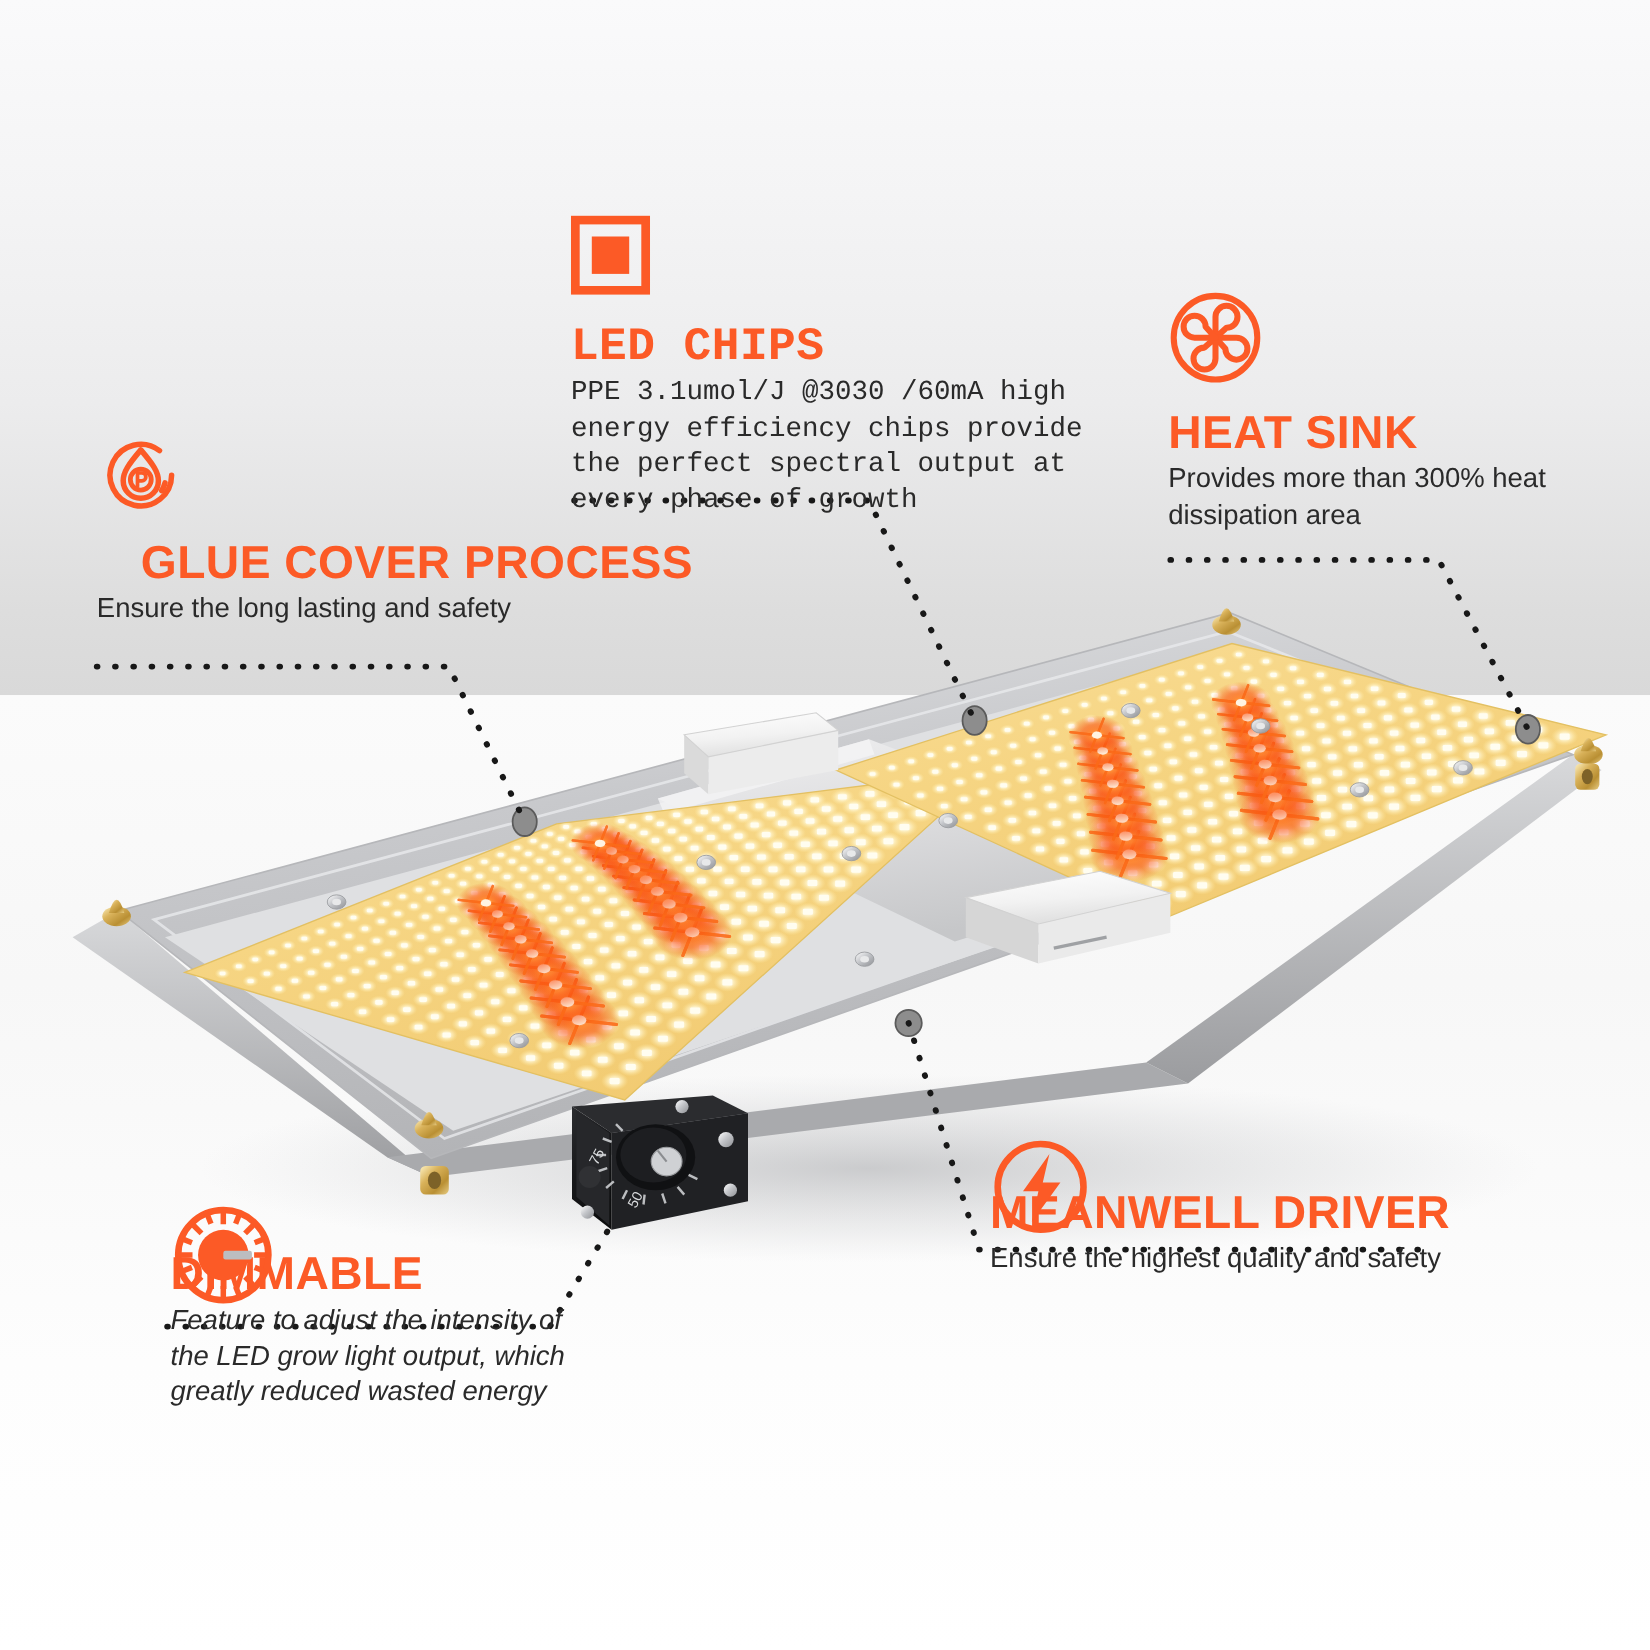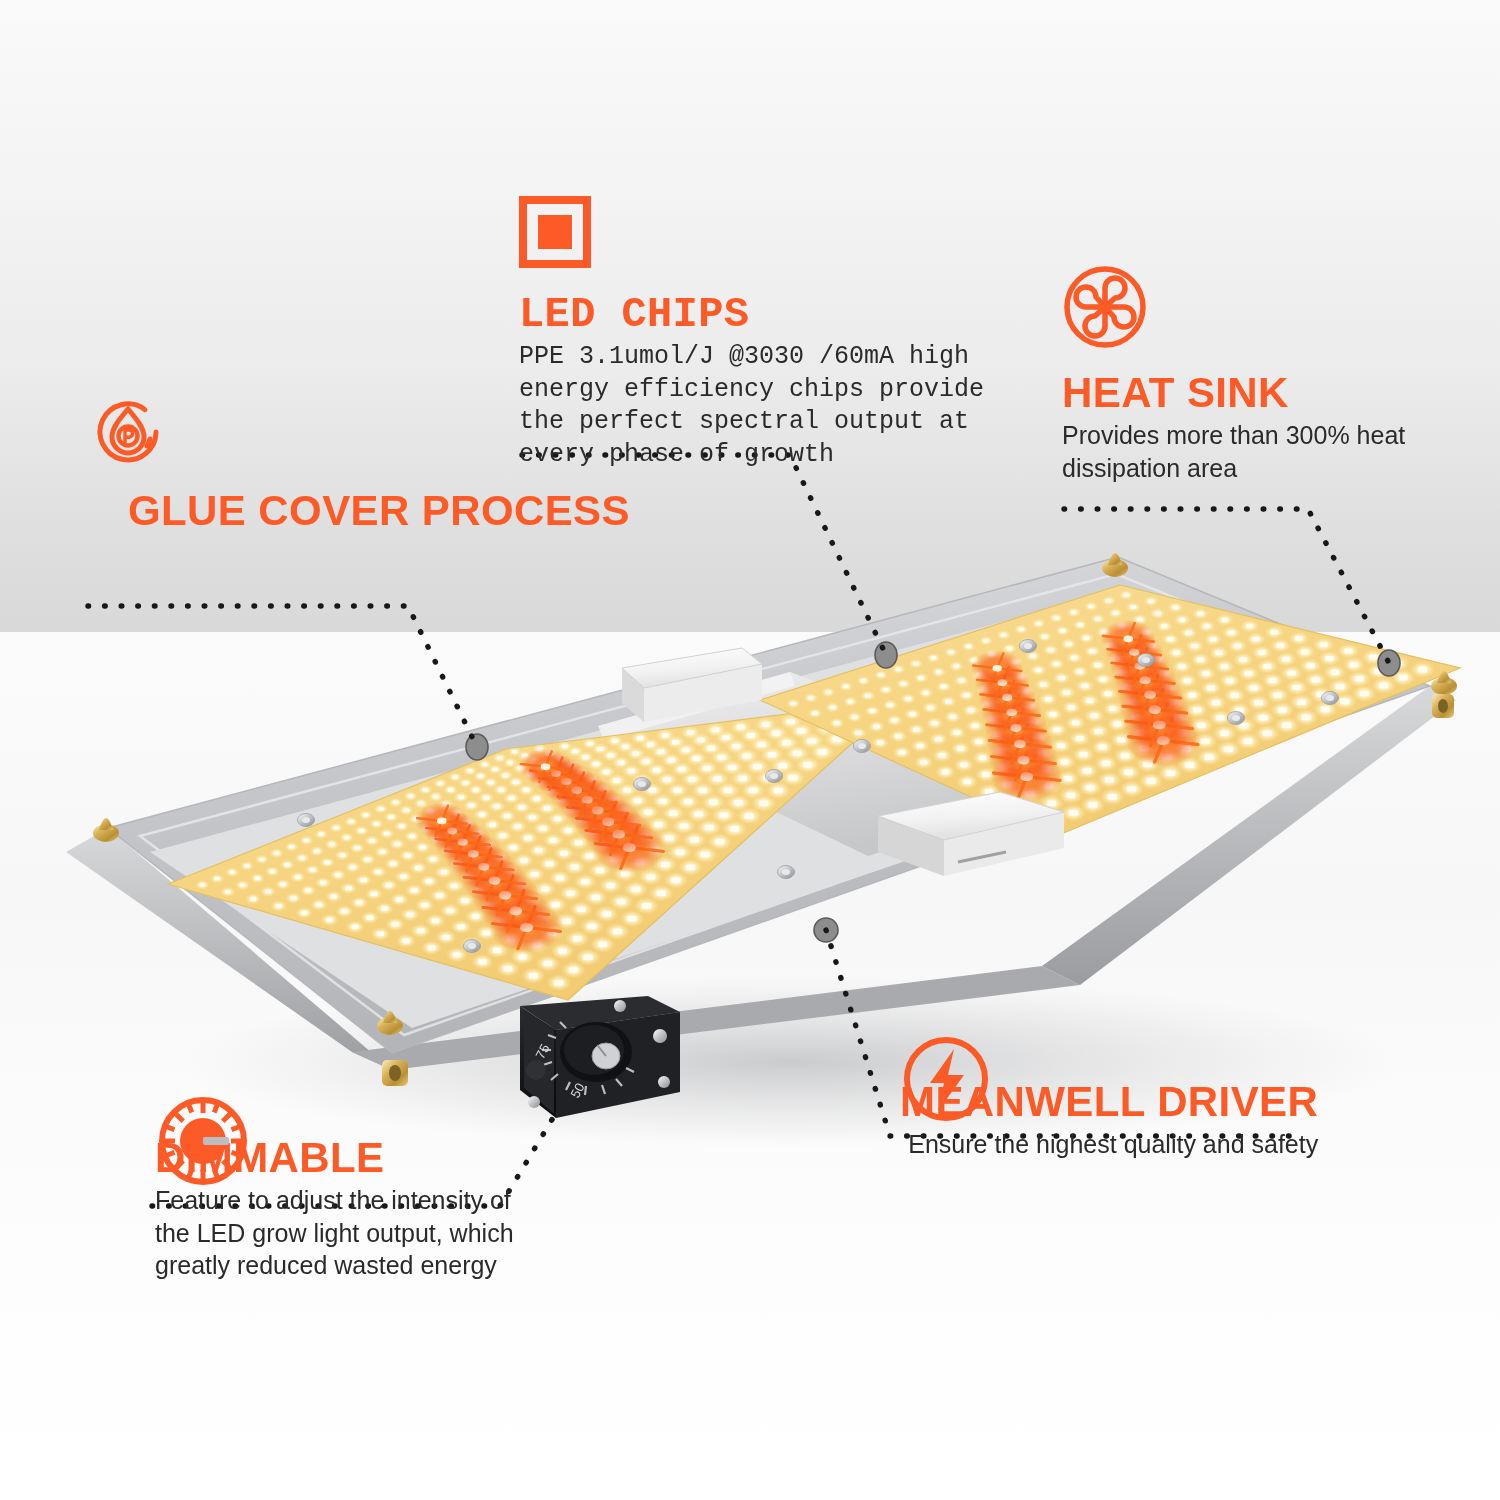--- a/index.html
+++ b/index.html
@@ -92,25 +92,25 @@
   #feat-led .feat-body  { font-size: 25px; width: 480px; white-space: normal; }
   #feat-led .feat-icon  { margin-bottom: 26px; }
 
   #feat-heat           { left: 1062px; top: 264px; }
   #feat-heat .feat-title { font-size: 42px; margin-top: 20px; }
   #feat-heat .feat-body  { font-size: 25px; width: 370px; white-space: normal; }
   #feat-heat .feat-icon  { margin-bottom: 22px; }
 
   #feat-dim            { left: 155px; top: 1093px; }
   #feat-dim .feat-title { font-size: 42px; margin-top: 44px; }
-  #feat-dim .feat-body  { font-size: 25px; width: 380px; white-space: normal; }
+  #feat-dim .feat-body  { font-size: 25px; width: 380px; white-space: normal; font-style: italic; }
 
   #feat-mean           { left: 900px; top: 1033px; }
   #feat-mean .feat-title { font-size: 42px; margin-top: 48px; }
-  #feat-mean .feat-body  { font-size: 25px; white-space: nowrap; text-align: right; }
+  #feat-mean .feat-body  { font-size: 25px; white-space: nowrap; }
 </style>
 </head>
 <body>
 
 <div id="stage">
 
   <div class="bg-top"></div>
   <div class="bg-bottom"></div>
 
   <svg id="product" viewBox="0 0 1500 1500">
@@ -1710,20 +1710,21 @@
 
   <div class="feature" id="feat-glue">
     <svg class="feat-icon" width="80" height="80" viewBox="0 0 80 80">
       <path d="M68,40 a28,28 0 1 1 -11,-22.3" fill="none" stroke="#FC5A26" stroke-width="5" stroke-linecap="round"></path>
       <path d="M62,47 a28,28 0 0 1 -3,7" fill="none" stroke="#FC5A26" stroke-width="5" stroke-linecap="round"></path>
       <path d="M40,17 C51,30 56,37 56,45 a16,16 0 0 1 -32,0 C24,37 29,30 40,17 Z" fill="none" stroke="#FC5A26" stroke-width="5" stroke-linejoin="round"></path>
       <circle cx="40" cy="44" r="9.5" fill="none" stroke="#FC5A26" stroke-width="4.4"></circle>
       <path d="M37,50 L37,38 L41,38 a3.6,3.6 0 0 1 0,7.2 L37,45.2" fill="none" stroke="#FC5A26" stroke-width="3.4" stroke-linecap="round" stroke-linejoin="round"></path>
     </svg>
     <div class="feat-title">GLUE COVER PROCESS</div>
+    <div class="feat-body">Ensure the long lasting and safety</div>
   </div>
 
   <div class="feature" id="feat-led">
     <svg class="feat-icon" width="72" height="72" viewBox="0 0 72 72">
       <rect x="4" y="4" width="64" height="64" fill="none" stroke="#FC5A26" stroke-width="8"></rect>
       <rect x="19" y="19" width="34" height="34" fill="#FC5A26"></rect>
     </svg>
     <div class="feat-title">LED CHIPS</div>
     <div class="feat-body">PPE 3.1umol/J @3030 /60mA high energy efficiency chips provide the perfect spectral output at every phase of growth</div>
   </div>

